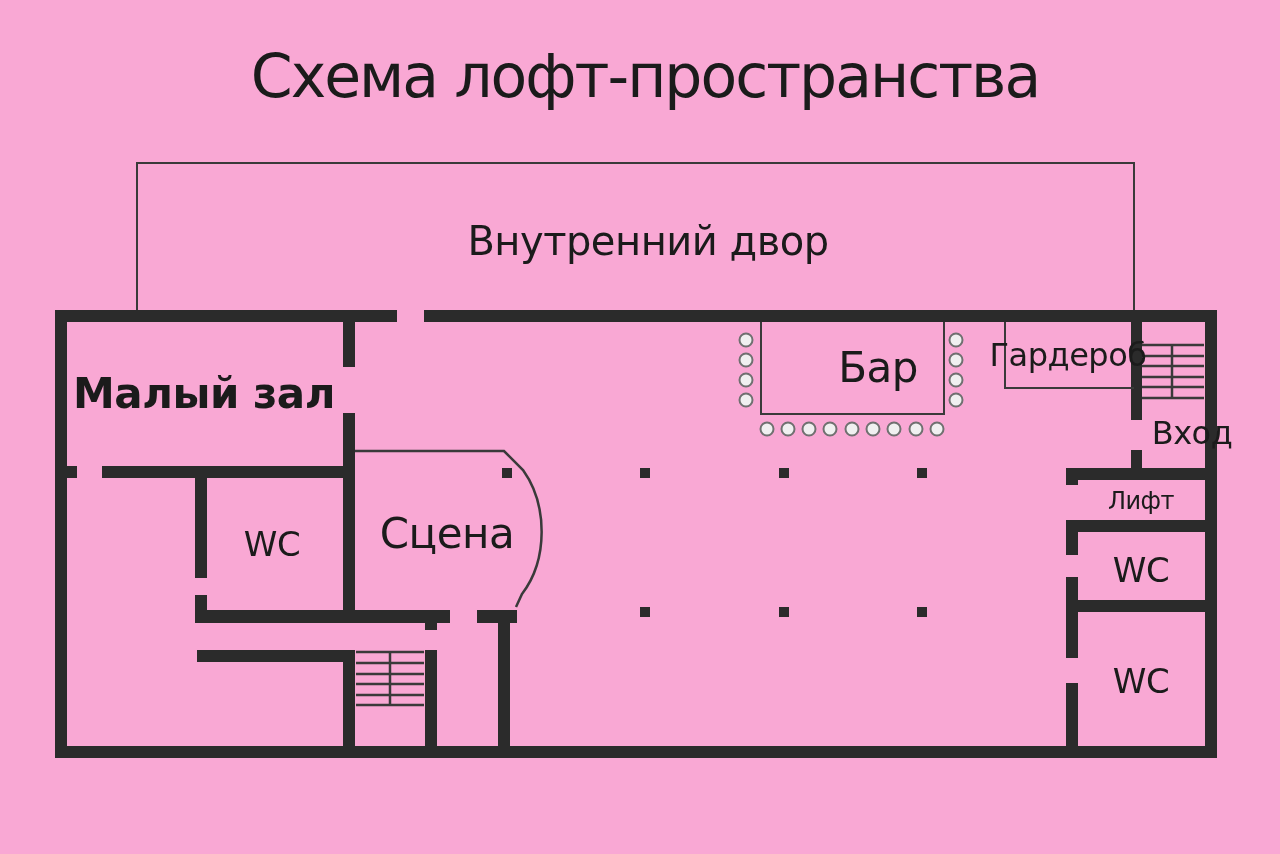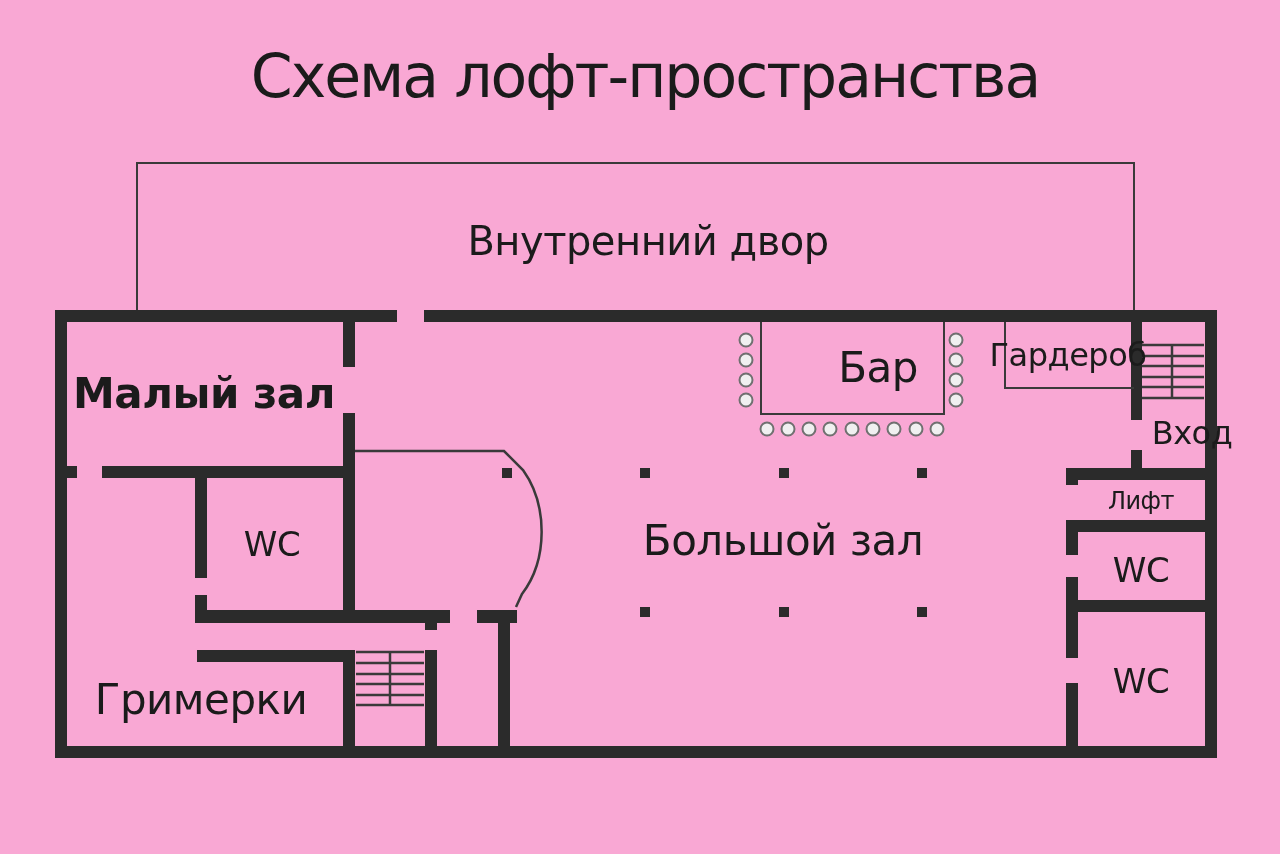--- a/index.html
+++ b/index.html
@@ -151,16 +151,15 @@
   <div class="lbl lbl-title" style="left:645px;  top:76px;">Схема лофт-пространства</div>
   <div class="lbl lbl-court" style="left:648px;  top:241px;text-align:center;">Внутренний двор</div>
   <div class="lbl lbl-room-lg" style="left:204px;  top:394px;font-weight:bold;">Малый зал</div>
   <div class="lbl lbl-room-lg" style="left:878px;  top:368px;">Бар</div>
   <div class="lbl lbl-room-sm" style="left:1068px; top:355px;">Гардероб</div>
   <div class="lbl lbl-room-sm" style="left:1172px; top:433px;margin-left:20px;">Вход</div>
   <div class="lbl lbl-lift" style="left:1141px; top:501px;">Лифт</div>
   <div class="lbl lbl-room-md" style="left:1141px; top:570px;">WC</div>
   <div class="lbl lbl-room-md" style="left:1141px; top:681px;">WC</div>
   <div class="lbl lbl-room-md" style="left:272px;  top:544px;">WC</div>
-  <div class="lbl lbl-room-lg" style="left:783px;  top:541px;">Большой зал</div>
-  <div class="lbl lbl-room-lg" style="left:201px;  top:700px;">Гримерки</div>
+  <div class="lbl lbl-room-lg" style="left:447px;  top:534px;">Сцена</div>
 
 </div>
 
 </body></html>

